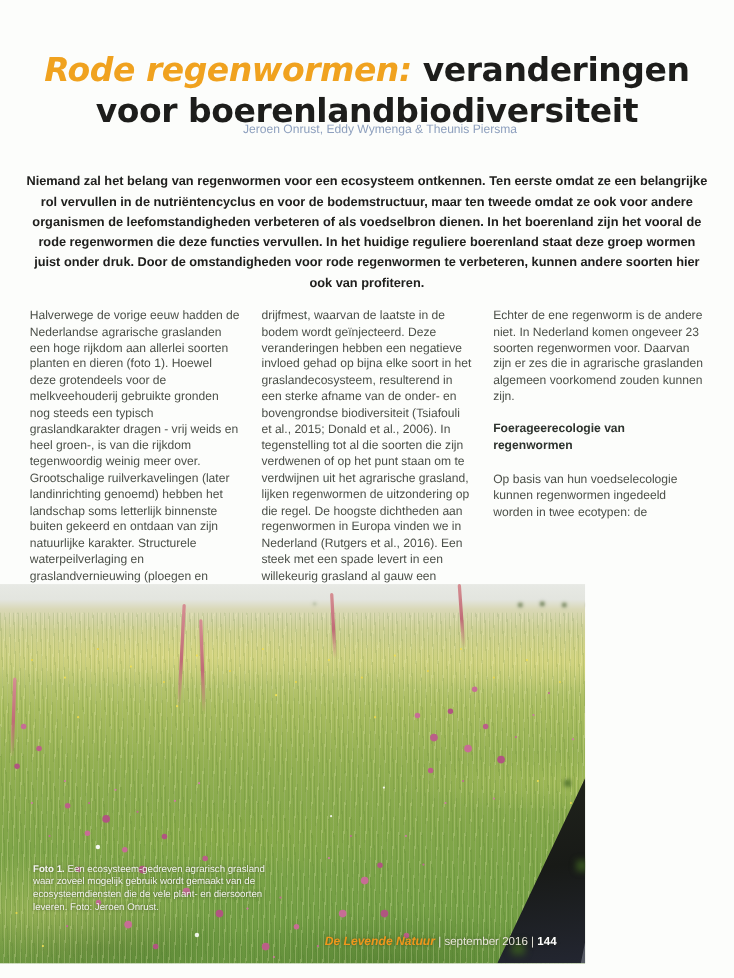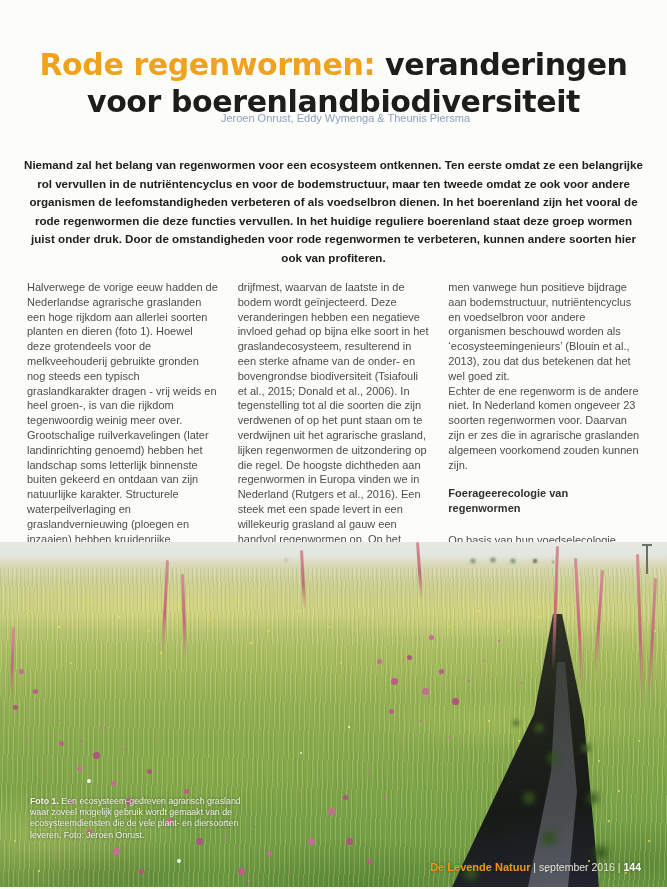--- a/index.html
+++ b/index.html
@@ -7,41 +7,41 @@
     width:667px;height:889px;position:relative;overflow:hidden;
     background:#fcfdfb;
     font-family:"Liberation Sans", sans-serif;
   }
   
   .title{
     position:absolute;top:26px;left:0;width:667px;text-align:center;
     font-weight:bold;font-size:30px;line-height:37px;letter-spacing:-0.4px;
     color:#1d1d1b;font-family:"DejaVu Sans","Liberation Sans",sans-serif;
   }
-  .title .hl{color:#F0A21F;}
+  .title .hl{color:#F0A21F;font-style:italic;}
   .authors{
     position:absolute;top:112px;left:0;width:667px;text-align:center;
     font-size:11px;color:#8EA0BE;padding-left:12px;
   }
   .intro{
     position:absolute;top:156px;left:50%;transform:translateX(-50%);
     width:624px;text-align:center;font-weight:bold;
     font-size:11.6px;line-height:18.6px;color:#20201e;
   }
   
   .columns{
     position:absolute;top:280px;left:27px;width:613px;height:263px;
     display:flex;gap:19px;overflow:hidden;
     font-size:11px;line-height:14.8px;color:#4b4f48;
   }
   .col{flex:1;}
   .col p{margin:0;}
   .col .heading{margin:14px 0 17px;font-size:11px;font-weight:bold;color:#2e332e;}
   
-  .photo{position:absolute;top:542px;left:0;width:667px;height:345px;overflow:hidden;}
+  .photo{position:absolute;top:531px;left:0;width:532px;height:345px;overflow:hidden;}
   .meadow{position:absolute;inset:0;
     background:linear-gradient(to bottom,
       #e7e9e4 0px,#e3e5df 14px,#d9d8b6 23px,#cdd092 42px,#c2cb7c 72px,
       #a9bd60 112px,#93b052 162px,#83a74a 222px,#76a045 282px,#6d9a41 345px);
   }
   .splotches{position:absolute;inset:0;background:
     radial-gradient(340px 40px at 160px 65px, rgba(235,225,130,0.45), transparent 70%),
     radial-gradient(340px 40px at 500px 70px, rgba(235,225,130,0.40), transparent 70%),
     radial-gradient(240px 50px at 200px 230px, rgba(150,180,70,0.30), transparent 70%),
     radial-gradient(220px 40px at 520px 180px, rgba(190,205,100,0.35), transparent 70%),
@@ -131,21 +131,21 @@
   .caption{
     position:absolute;left:30px;top:254px;width:222px;
     font-size:8.8px;line-height:11.2px;color:#f2f2ee;
     text-shadow:0 0 3px rgba(40,50,20,0.65);
   }
   .caption .cap-label{font-weight:bold;}
   .pagefoot{
     position:absolute;right:26px;bottom:14px;font-size:10.5px;color:#e8e5da;
     text-shadow:0 0 3px rgba(40,45,25,0.55);white-space:nowrap;
   }
-  .pagefoot .journal{color:#F0971B;font-weight:bold;font-size:11px;}
+  .pagefoot .journal{color:#F0971B;font-weight:bold;font-size:11px;font-style:italic;}
   .pagefoot .pnum{font-weight:bold;color:#ffffff;margin-top:22px;}
 </style>
 </head>
 <body>
 
 <h1 class="title"><span class="hl">Rode regenwormen:</span>
 <span>veranderingen</span><br>
 <span>voor boerenlandbiodiversiteit</span></h1>
 
 <div class="authors">Jeroen Onrust, Eddy Wymenga &amp; Theunis Piersma</div>
@@ -153,21 +153,20 @@
 <div class="intro">Niemand zal het belang van regenwormen voor een ecosysteem ontkennen. Ten eerste omdat ze een belangrijke rol vervullen in de nutriëntencyclus en voor de bodemstructuur, maar ten tweede omdat ze ook voor andere organismen de leefomstandigheden verbeteren of als voedselbron dienen. In het boerenland zijn het vooral de rode regenwormen die deze functies vervullen. In het huidige reguliere boerenland staat deze groep wormen juist onder druk. Door de omstandigheden voor rode regenwormen te verbeteren, kunnen andere soorten hier ook van profiteren.</div>
 
 <div class="columns">
   <div class="col">
     <p>Halverwege de vorige eeuw hadden de Nederlandse agrarische graslanden een hoge rijkdom aan allerlei soorten planten en dieren (foto 1). Hoewel deze grotendeels voor de melkveehouderij gebruikte gronden nog steeds een typisch graslandkarakter dragen - vrij weids en heel groen-, is van die rijkdom tegenwoordig weinig meer over. Grootschalige ruilverkavelingen (later landinrichting genoemd) hebben het landschap soms letterlijk binnenste buiten gekeerd en ontdaan van zijn natuurlijke karakter. Structurele waterpeilverlaging en graslandvernieuwing (ploegen en inzaaien) hebben kruidenrijke graslanden tot monoculturen van Engels raaigras gemaakt, die meerdere keren per jaar gemaaid en bemest worden. Niet meer met ruige stalmest, maar met kunst- en</p>
   </div>
   <div class="col">
     <p>drijfmest, waarvan de laatste in de bodem wordt geïnjecteerd. Deze veranderingen hebben een negatieve invloed gehad op bijna elke soort in het graslandecosysteem, resulterend in een sterke afname van de onder- en bovengrondse biodiversiteit (Tsiafouli et al., 2015; Donald et al., 2006). In tegenstelling tot al die soorten die zijn verdwenen of op het punt staan om te verdwijnen uit het agrarische grasland, lijken regenwormen de uitzondering op die regel. De hoogste dichtheden aan regenwormen in Europa vinden we in Nederland (Rutgers et al., 2016). Een steek met een spade levert in een willekeurig grasland al gauw een handvol regenwormen op. Op het eerste gezicht lijkt het dus in het gangbare boerenland met regenwormen niet slecht te gaan. Aangezien regenwor-</p>
   </div>
   <div class="col">
-    <p>men vanwege hun positieve bijdrage aan bodemstructuur, nutriëntencyclus en voedselbron voor andere organismen beschouwd worden als ‘ecosysteemingenieurs’ (Blouin et al., 2013), zou dat dus betekenen dat het wel goed zit.</p>
     <p>Echter de ene regenworm is de andere niet. In Nederland komen ongeveer 23 soorten regenwormen voor. Daarvan zijn er zes die in agrarische graslanden algemeen voorkomend zouden kunnen zijn.</p>
     <p class="heading">Foerageerecologie van regenwormen</p>
     <p><span>Op basis van hun voedselecologie kunnen regenwormen ingedeeld worden in twee ecotypen: de </span></p>
   </div>
 </div>
 
 <div class="photo">
   <div class="meadow"></div>
   <div class="splotches"></div>
   <div class="trees"></div>

